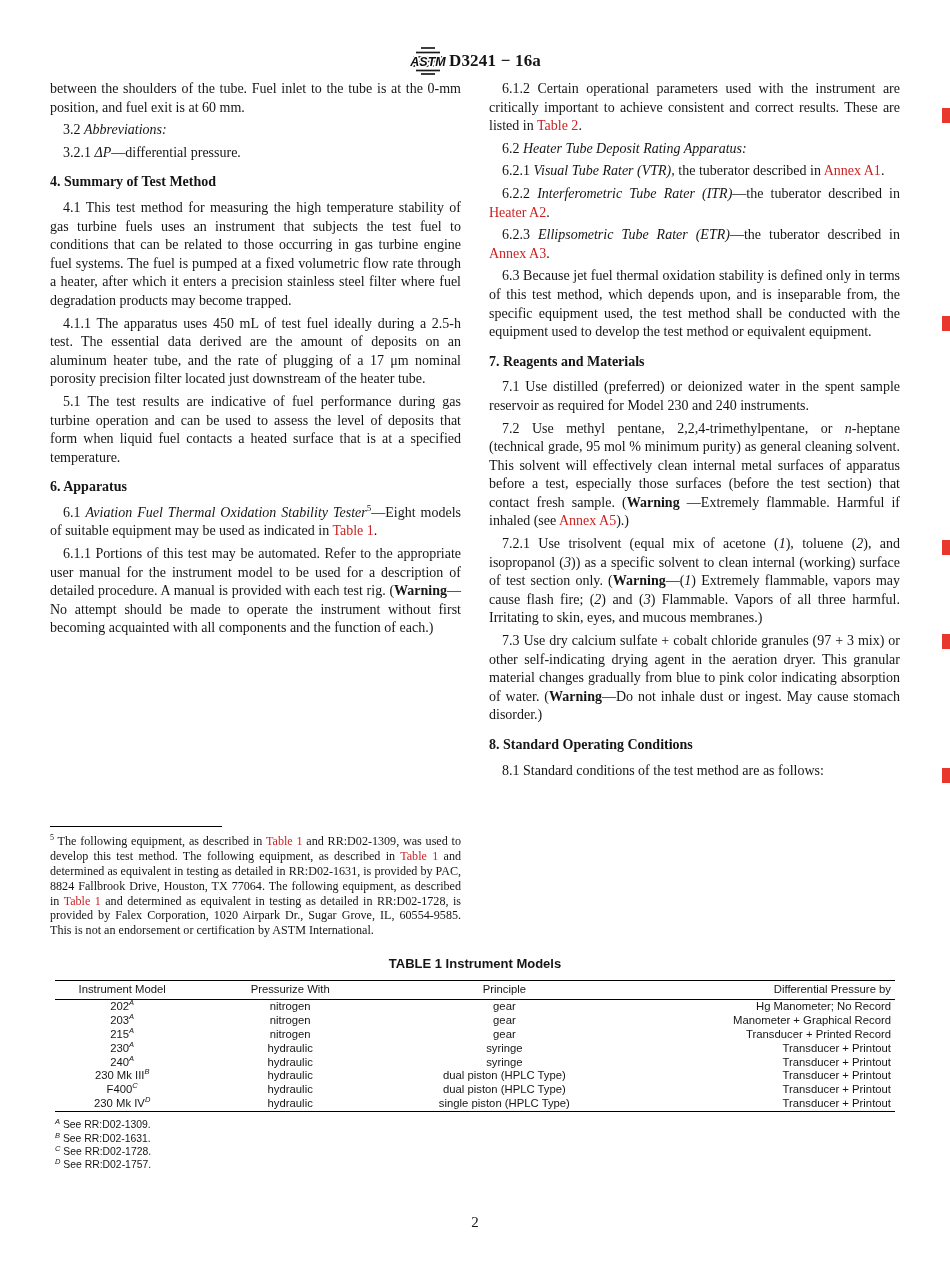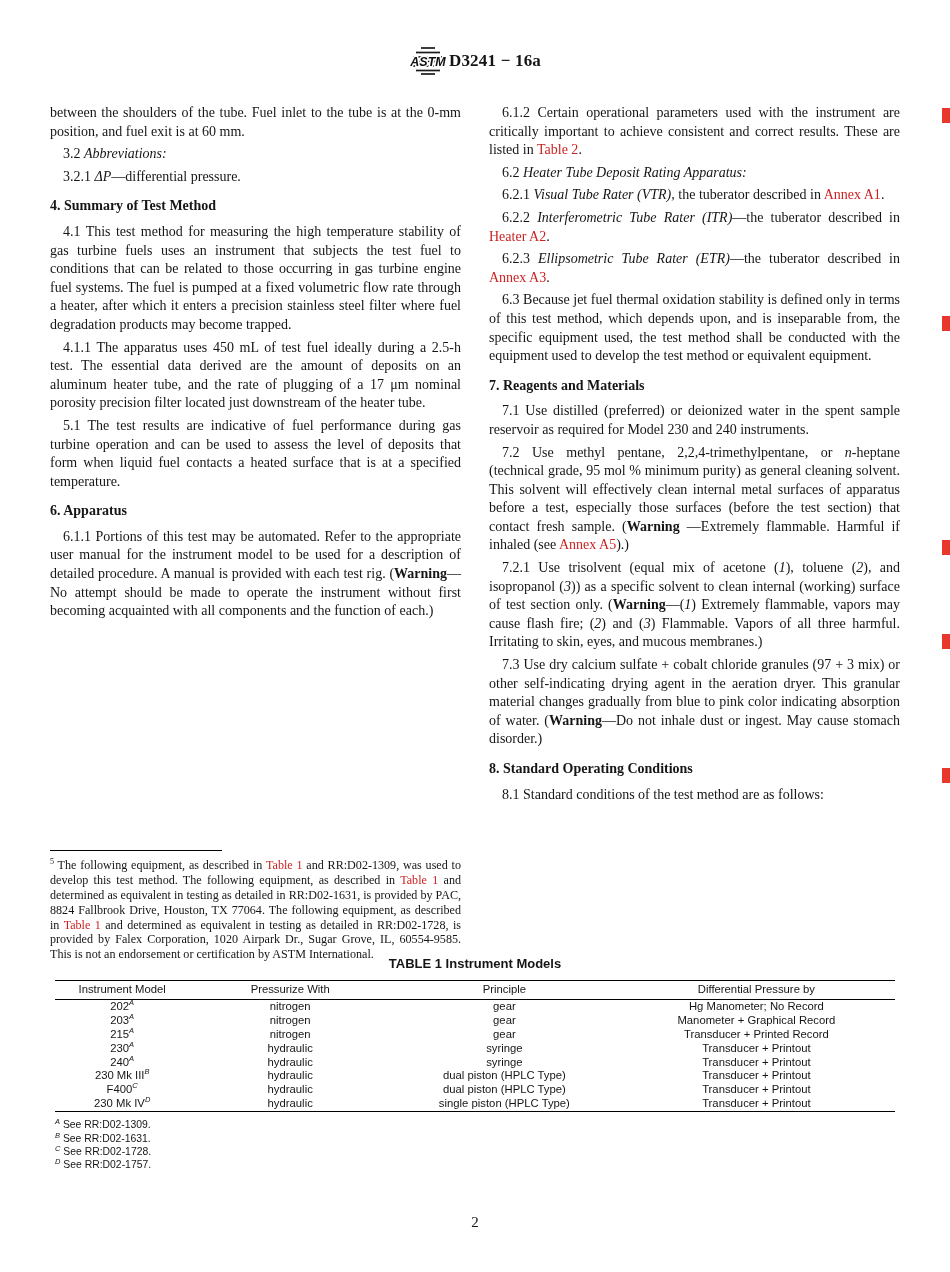--- a/index.html
+++ b/index.html
@@ -4,21 +4,21 @@
 <style>
   :root { --link-color:#cc2222; --marker-color:#e8372d; }
   * { margin:0; padding:0; box-sizing:border-box; }
   html,body { background:#ffffff; }
   body { width:950px; height:1272px; font-family:"Liberation Serif", serif; color:#151515; overflow:hidden; }
   .page { position:relative; width:950px; height:1272px; background:#ffffff; overflow:hidden; }
 
   .header { position:absolute; top:46px; left:0; width:100%; display:flex; justify-content:center; align-items:center; gap:2px; }
   .designation { font-family:Liberation Serif, serif; font-weight:bold; font-size:17px; letter-spacing:0.2px; }
 
-  .content { position:absolute; top:104px; left:50px; width:850px; display:flex; gap:28px;
+  .content { position:absolute; top:80px; left:50px; width:850px; display:flex; gap:28px;
              font-size:14px; line-height:18.6px; text-align:justify; }
   .column { width:411px; }
   .col-left { position:relative; height:858px; }
 
   .para { margin-bottom:4px; text-indent:13px; }
   .para.no-indent { text-indent:0; }
   .section-heading { font-weight:bold; margin:11px 0 7px; text-align:left; }
 
   .seg-italic { font-style:italic; }
   .seg-bold { font-weight:bold; }
@@ -33,21 +33,21 @@
   .table-section { position:absolute; top:956px; left:55px; width:840px; font-family:"Liberation Sans", sans-serif; }
   .table-title { text-align:center; font-weight:bold; font-size:13px; margin-bottom:9px; }
   table.instrument { width:100%; border-collapse:collapse; font-size:11.3px; line-height:13.9px; }
   table.instrument th { font-weight:normal; padding:2px 4px; }
   table.instrument td { padding:0 4px; }
   table.instrument thead tr { border-top:1.4px solid #000; border-bottom:1px solid #000; }
   table.instrument tbody tr:last-child { border-bottom:1.4px solid #000; }
   table.instrument .col-0 { width:16%; text-align:center;margin-top:36px; }
   table.instrument .col-1 { width:24%; text-align:center; }
   table.instrument .col-2 { width:27%; text-align:center; }
-  table.instrument .col-3 { width:33%; text-align:center; }
+  table.instrument .col-3 { width:33%; text-align:right; }
   table.instrument sup { font-size:7.5px; font-style:italic; }
   .table1-footnotes { margin-top:6px; font-size:10.4px; line-height:13.4px; }
   .table-footnote sup { font-size:7.5px; font-style:italic; }
 
   .page-number { position:absolute; top:1214px; left:0; width:100%; text-align:center; font-size:15px; }
   .edge-marker { position:absolute; right:0; width:8px; height:15px; background:var(--marker-color); }
 </style>
 </head>
 <body>
 
@@ -73,20 +73,21 @@
     <div class="column col-left">
       <div>
           <p class="para no-indent"><span class="seg-normal">between the shoulders of the tube. Fuel inlet to the tube is at the 0-mm position, and fuel exit is at 60 mm.</span></p>
           <p class="para"><span class="seg-normal">3.2 </span><span class="seg-italic">Abbreviations:</span></p>
           <p class="para"><span class="seg-normal">3.2.1 </span><span class="seg-italic">ΔP</span><span class="seg-normal">—differential pressure.</span></p>
           <div class="section-heading">4. Summary of Test Method</div>
           <p class="para"><span class="seg-normal">4.1 This test method for measuring the high temperature stability of gas turbine fuels uses an instrument that subjects the test fuel to conditions that can be related to those occurring in gas turbine engine fuel systems. The fuel is pumped at a fixed volumetric flow rate through a heater, after which it enters a precision stainless steel filter where fuel degradation products may become trapped.</span></p>
           <p class="para"><span class="seg-normal">4.1.1 The apparatus uses 450 mL of test fuel ideally during a 2.5-h test. The essential data derived are the amount of deposits on an aluminum heater tube, and the rate of plugging of a 17 μm nominal porosity precision filter located just downstream of the heater tube.</span></p>
           <p class="para"><span class="seg-normal">5.1 The test results are indicative of fuel performance during gas turbine operation and can be used to assess the level of deposits that form when liquid fuel contacts a heated surface that is at a specified temperature.</span></p>
           <div class="section-heading">6. Apparatus</div>
+          <p class="para"><span class="seg-normal">6.1 </span><span class="seg-italic">Aviation Fuel Thermal Oxidation Stability Tester</span><span class="seg-sup">5</span><span class="seg-normal">—Eight models of suitable equipment may be used as indicated in </span><span class="seg-link">Table 1</span><span class="seg-normal">.</span></p>
           <p class="para"><span class="seg-normal">6.1.1 Portions of this test may be automated. Refer to the appropriate user manual for the instrument model to be used for a description of detailed procedure. A manual is provided with each test rig. (</span><span class="seg-bold">Warning</span><span class="seg-normal">—No attempt should be made to operate the instrument without first becoming acquainted with all components and the function of each.)</span></p>
         </div>
       <div class="footnote-block">
         <div class="footnote-rule"></div>
         <p class="footnote-text"><span class="seg-sup">5</span><span class="seg-normal"> The following equipment, as described in </span><span class="seg-link">Table 1</span><span class="seg-normal"> and RR:D02-1309, was used to develop this test method. The following equipment, as described in </span><span class="seg-link">Table 1</span><span class="seg-normal"> and determined as equivalent in testing as detailed in RR:D02-1631, is provided by PAC, 8824 Fallbrook Drive, Houston, TX 77064. The following equipment, as described in </span><span class="seg-link">Table 1</span><span class="seg-normal"> and determined as equivalent in testing as detailed in RR:D02-1728, is provided by Falex Corporation, 1020 Airpark Dr., Sugar Grove, IL, 60554-9585. This is not an endorsement or certification by ASTM International.</span></p>
       </div>
     </div>
     <div class="column col-right">
       <div>
           <p class="para"><span class="seg-normal">6.1.2 Certain operational parameters used with the instrument are critically important to achieve consistent and correct results. These are listed in </span><span class="seg-link">Table 2</span><span class="seg-normal">.</span></p>

